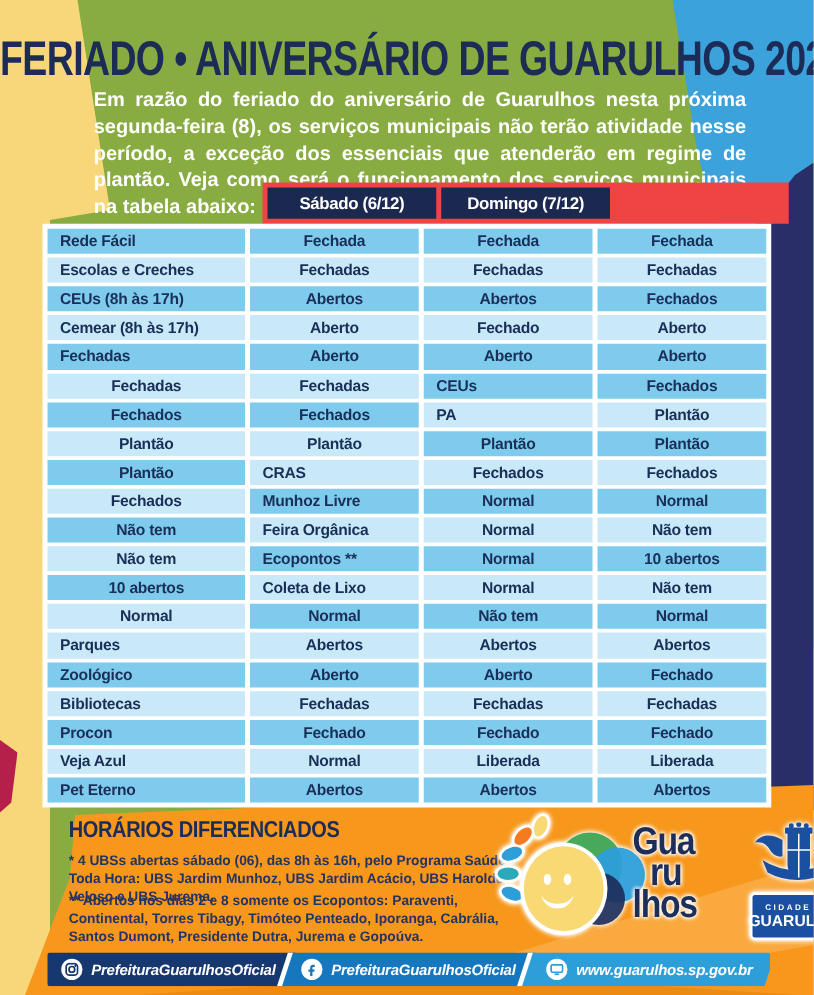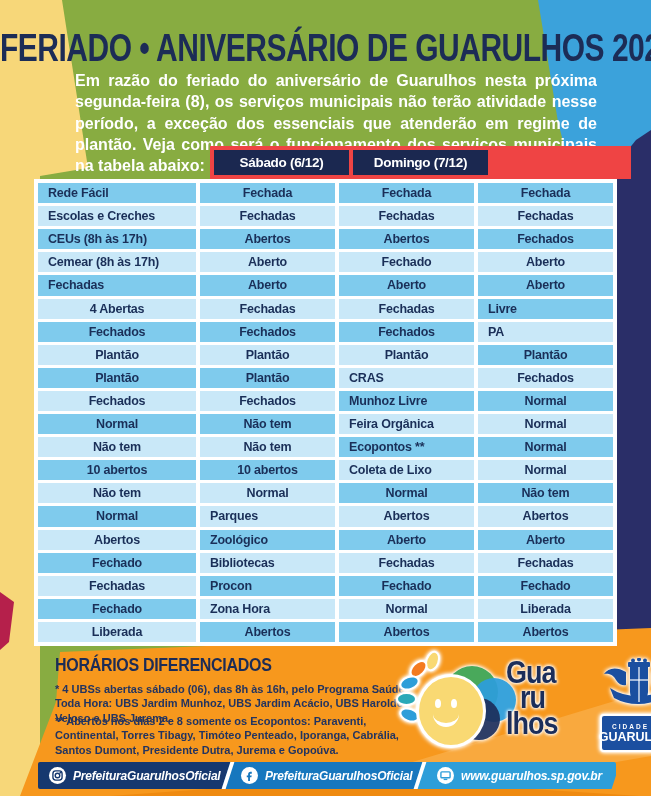--- a/index.html
+++ b/index.html
@@ -124,24 +124,23 @@
       <div class="cell value dark">Abertos</div>
       <div class="cell value dark">Fechados</div>
       <div class="cell service light">Cemear (8h às 17h)</div>
       <div class="cell value light">Aberto</div>
       <div class="cell value light">Fechado</div>
       <div class="cell value light">Aberto</div>
       <div class="cell service dark">Fechadas</div>
       <div class="cell value dark">Aberto</div>
       <div class="cell value dark">Aberto</div>
       <div class="cell value dark">Aberto</div>
-      <div class="cell value light">4 Abertas</div>
-      <div class="cell value light">Fechadas</div>
-      <div class="cell value light">Fechadas</div>
-      <div class="cell service dark">Livre</div>
+      <div class="cell value light">Fechadas</div>
+      <div class="cell value light">Fechadas</div>
+      <div class="cell service dark">CEUs</div>
       <div class="cell value dark">Fechados</div>
       <div class="cell value dark">Fechados</div>
       <div class="cell value dark">Fechados</div>
       <div class="cell service light">PA</div>
       <div class="cell value light">Plantão</div>
       <div class="cell value light">Plantão</div>
       <div class="cell value light">Plantão</div>
       <div class="cell value dark">Plantão</div>
       <div class="cell value dark">Plantão</div>
       <div class="cell value dark">Plantão</div>
@@ -177,24 +176,25 @@
       <div class="cell value dark">Aberto</div>
       <div class="cell value dark">Fechado</div>
       <div class="cell service light">Bibliotecas</div>
       <div class="cell value light">Fechadas</div>
       <div class="cell value light">Fechadas</div>
       <div class="cell value light">Fechadas</div>
       <div class="cell service dark">Procon</div>
       <div class="cell value dark">Fechado</div>
       <div class="cell value dark">Fechado</div>
       <div class="cell value dark">Fechado</div>
-      <div class="cell service light">Zona Hora</div>
+      <div class="cell service light">Veja Azul</div>
       <div class="cell value light">Normal</div>
       <div class="cell value light">Liberada</div>
       <div class="cell value light">Liberada</div>
+      <div class="cell service dark">Pet Eterno</div>
       <div class="cell value dark">Abertos</div>
       <div class="cell value dark">Abertos</div>
       <div class="cell value dark">Abertos</div>
     </div>
 
   <div class="hd-title">HORÁRIOS DIFERENCIADOS</div>
   <div class="note note1">* 4 UBSs abertas sábado (06), das 8h às 16h, pelo Programa Saúde Toda Hora: UBS Jardim Munhoz, UBS Jardim Acácio, UBS Haroldo Veloso e UBS Jurema.</div>
   <div class="note note2">** Abertos nos dias 2 e 8 somente os Ecopontos: Paraventi, Continental, Torres Tibagy, Timóteo Penteado, Iporanga, Cabrália, Santos Dumont, Presidente Dutra, Jurema e Gopoúva.</div>
 
   <div class="flower">

